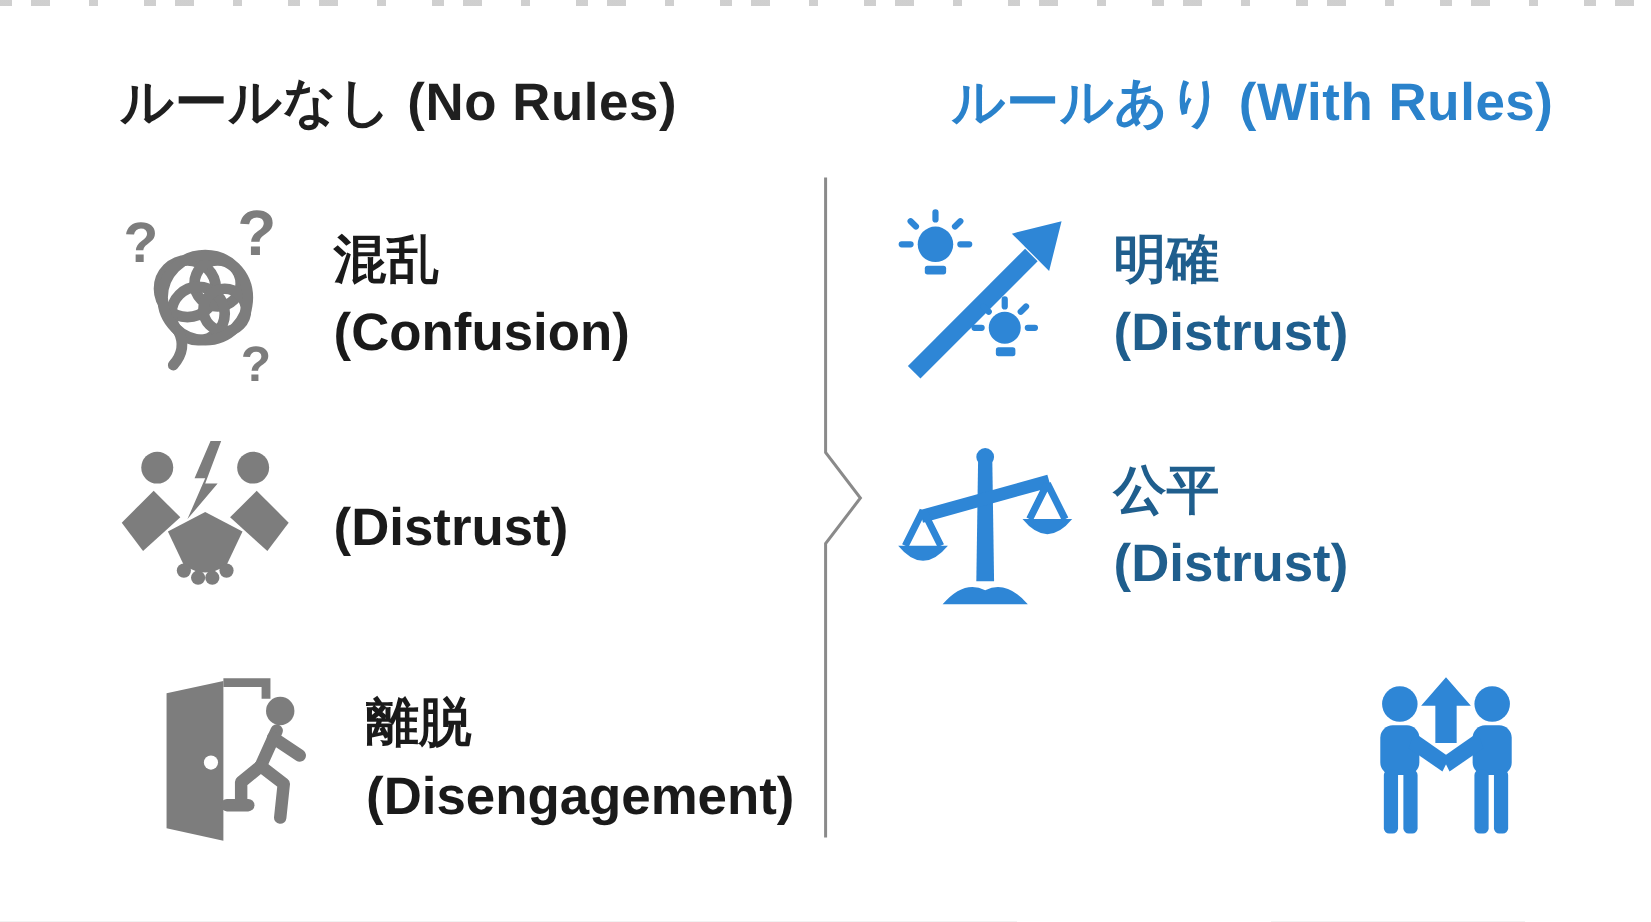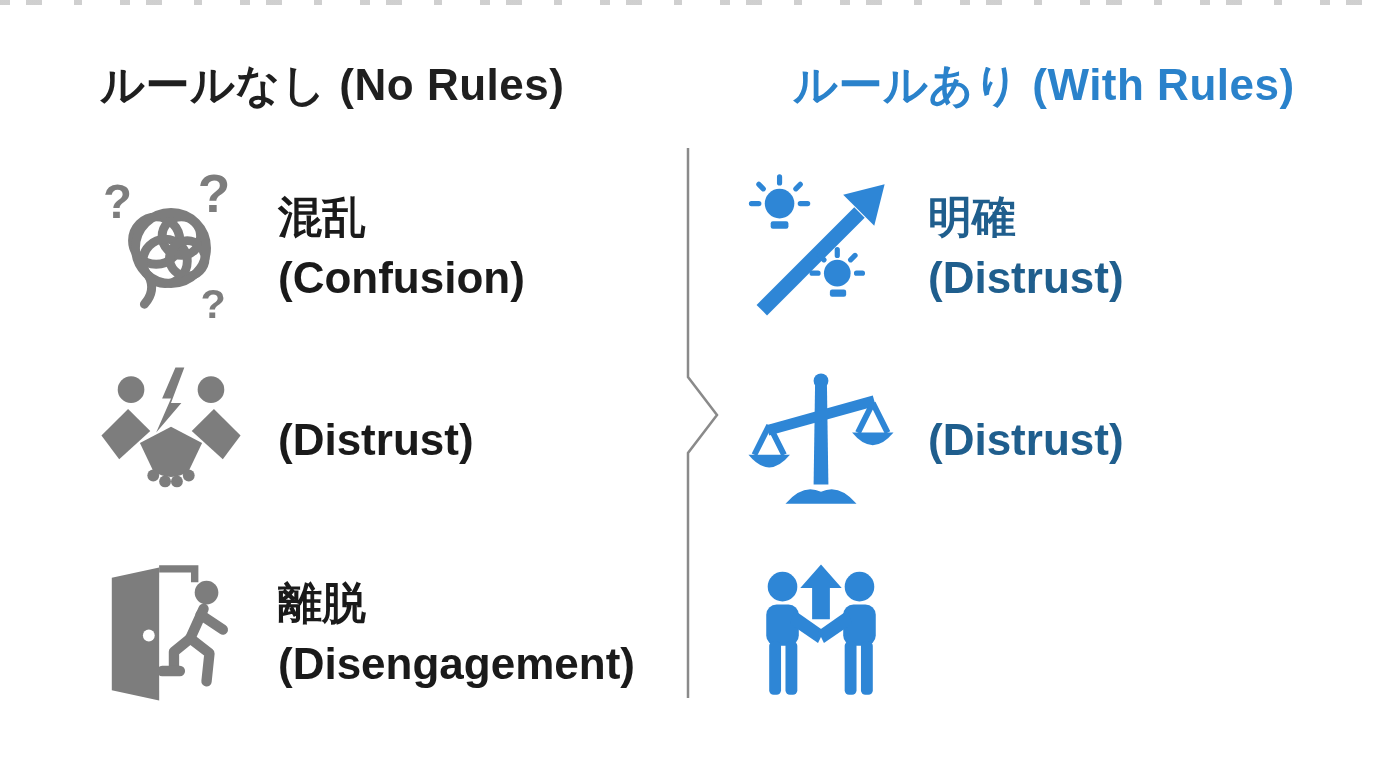--- a/index.html
+++ b/index.html
@@ -23,21 +23,21 @@
   .col-title.left{left:100px;color:var(--l-title,#1f1f1f);}
   .col-title.right{left:793px;color:var(--r-title,#2a82cb);}
   .row{
     position:absolute;display:flex;align-items:center;gap:28px;
     width:570px;height:152px;
   }
   .row.l{left:92px;}
   .row.r{left:742px;}
   .row.y1{top:172px;}
   .row.y2{top:364px;}
-  .row.y3{top:558px;}
+  .row.y3{top:558px;justify-content:flex-end;}
   .icon-box{width:158px;height:152px;flex:0 0 auto;display:flex;
     align-items:center;justify-content:center;}
   .icon-box svg{width:148px;height:148px;}
   .row.l .icon-box{color:var(--l-icon,#7d7d7d);}
   .row.r .icon-box{color:var(--r-icon,#2e86d6);}
   .labels{font-size:44px;font-weight:600;line-height:1.38;white-space:nowrap;}
   .row.l .labels{color:var(--l-text,#1a1a1a);}
   .row.r .labels{color:var(--r-text,#1f5e8d);}
   .divider-svg{position:absolute;left:0;top:0;width:1376px;height:768px;
     pointer-events:none;}
@@ -158,20 +158,21 @@
           <path d="M15,40 L5,60 M15,40 L25,60"></path>
           <path d="M85,25 L75,45 M85,25 L95,45"></path>
         </g>
         <g fill="currentColor">
           <path d="M1,60 Q15,77 29,60 Z"></path>
           <path d="M71,45 Q85,62 99,45 Z"></path>
         </g>
       </svg>
     </div>
     <div class="labels">
+      <div>公平</div>
       <div>(Distrust)</div>
     </div>
   </div>
 
   <div class="row r y3">
     <div class="icon-box">
       <svg viewBox="0 0 100 100">
         <g fill="currentColor">
           <polygon points="50,3 36,19 44,19 44,40 56,40 56,19 64,19"></polygon>
           <circle cx="24" cy="18" r="10"></circle>

